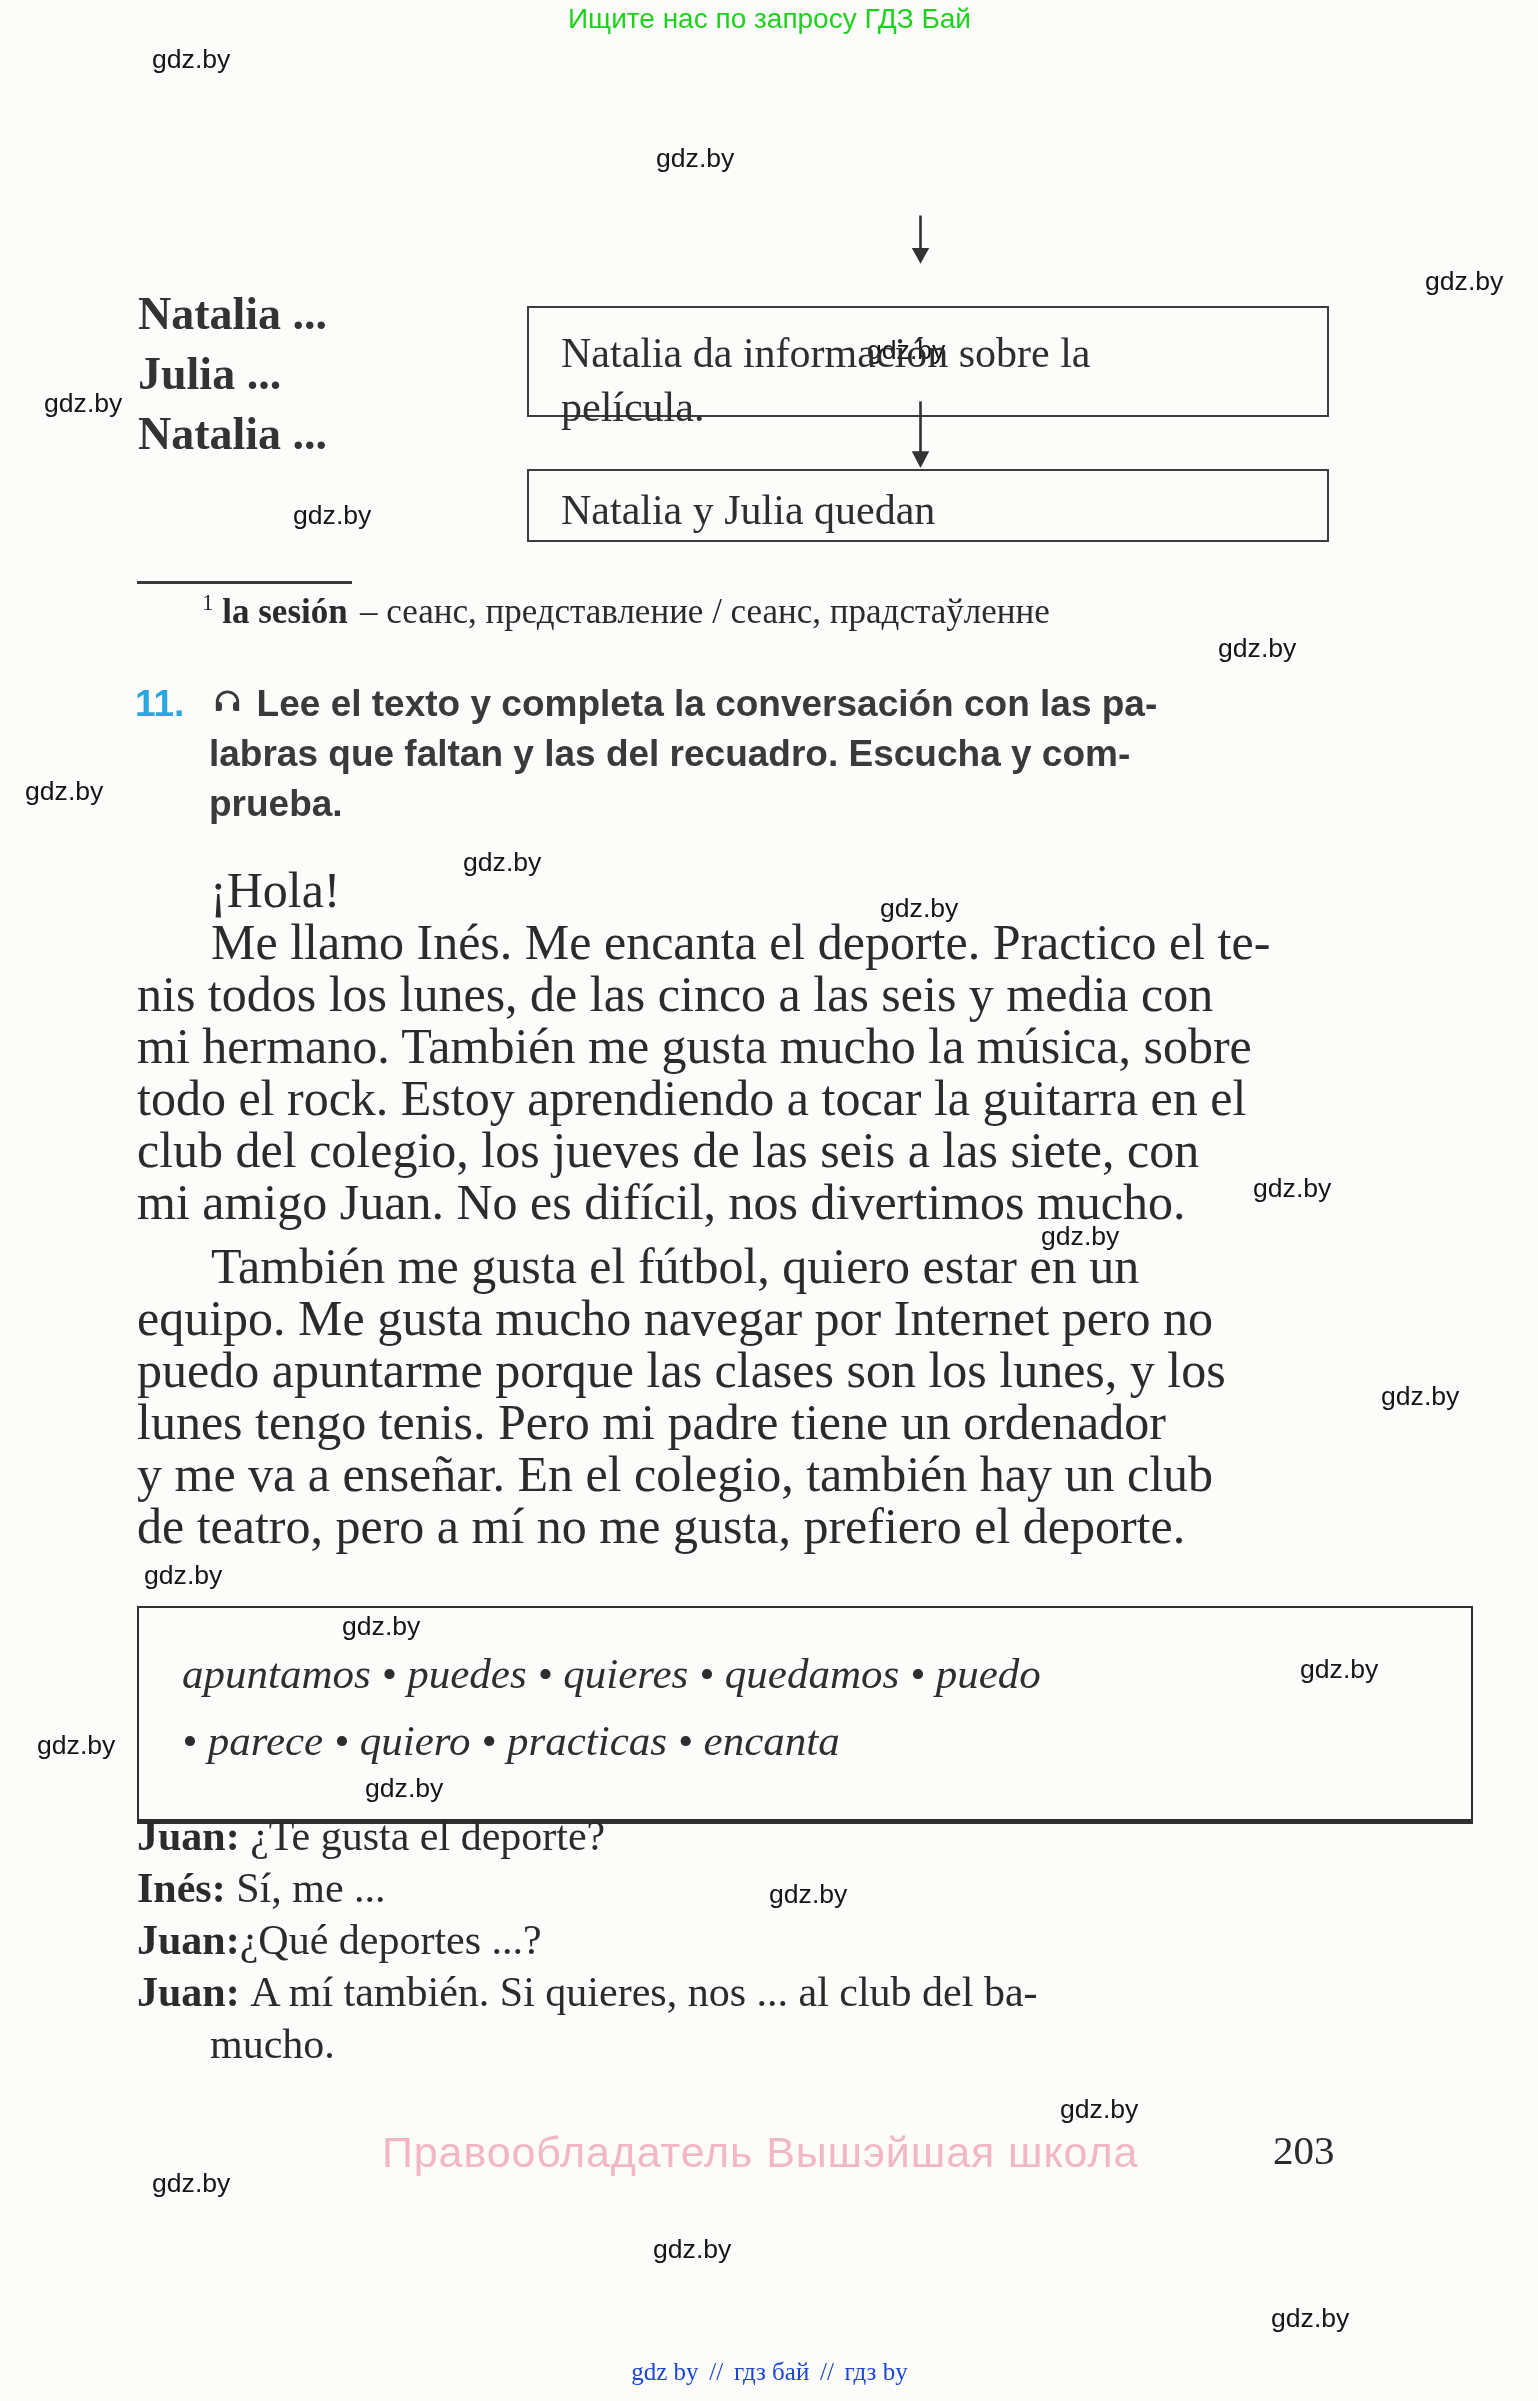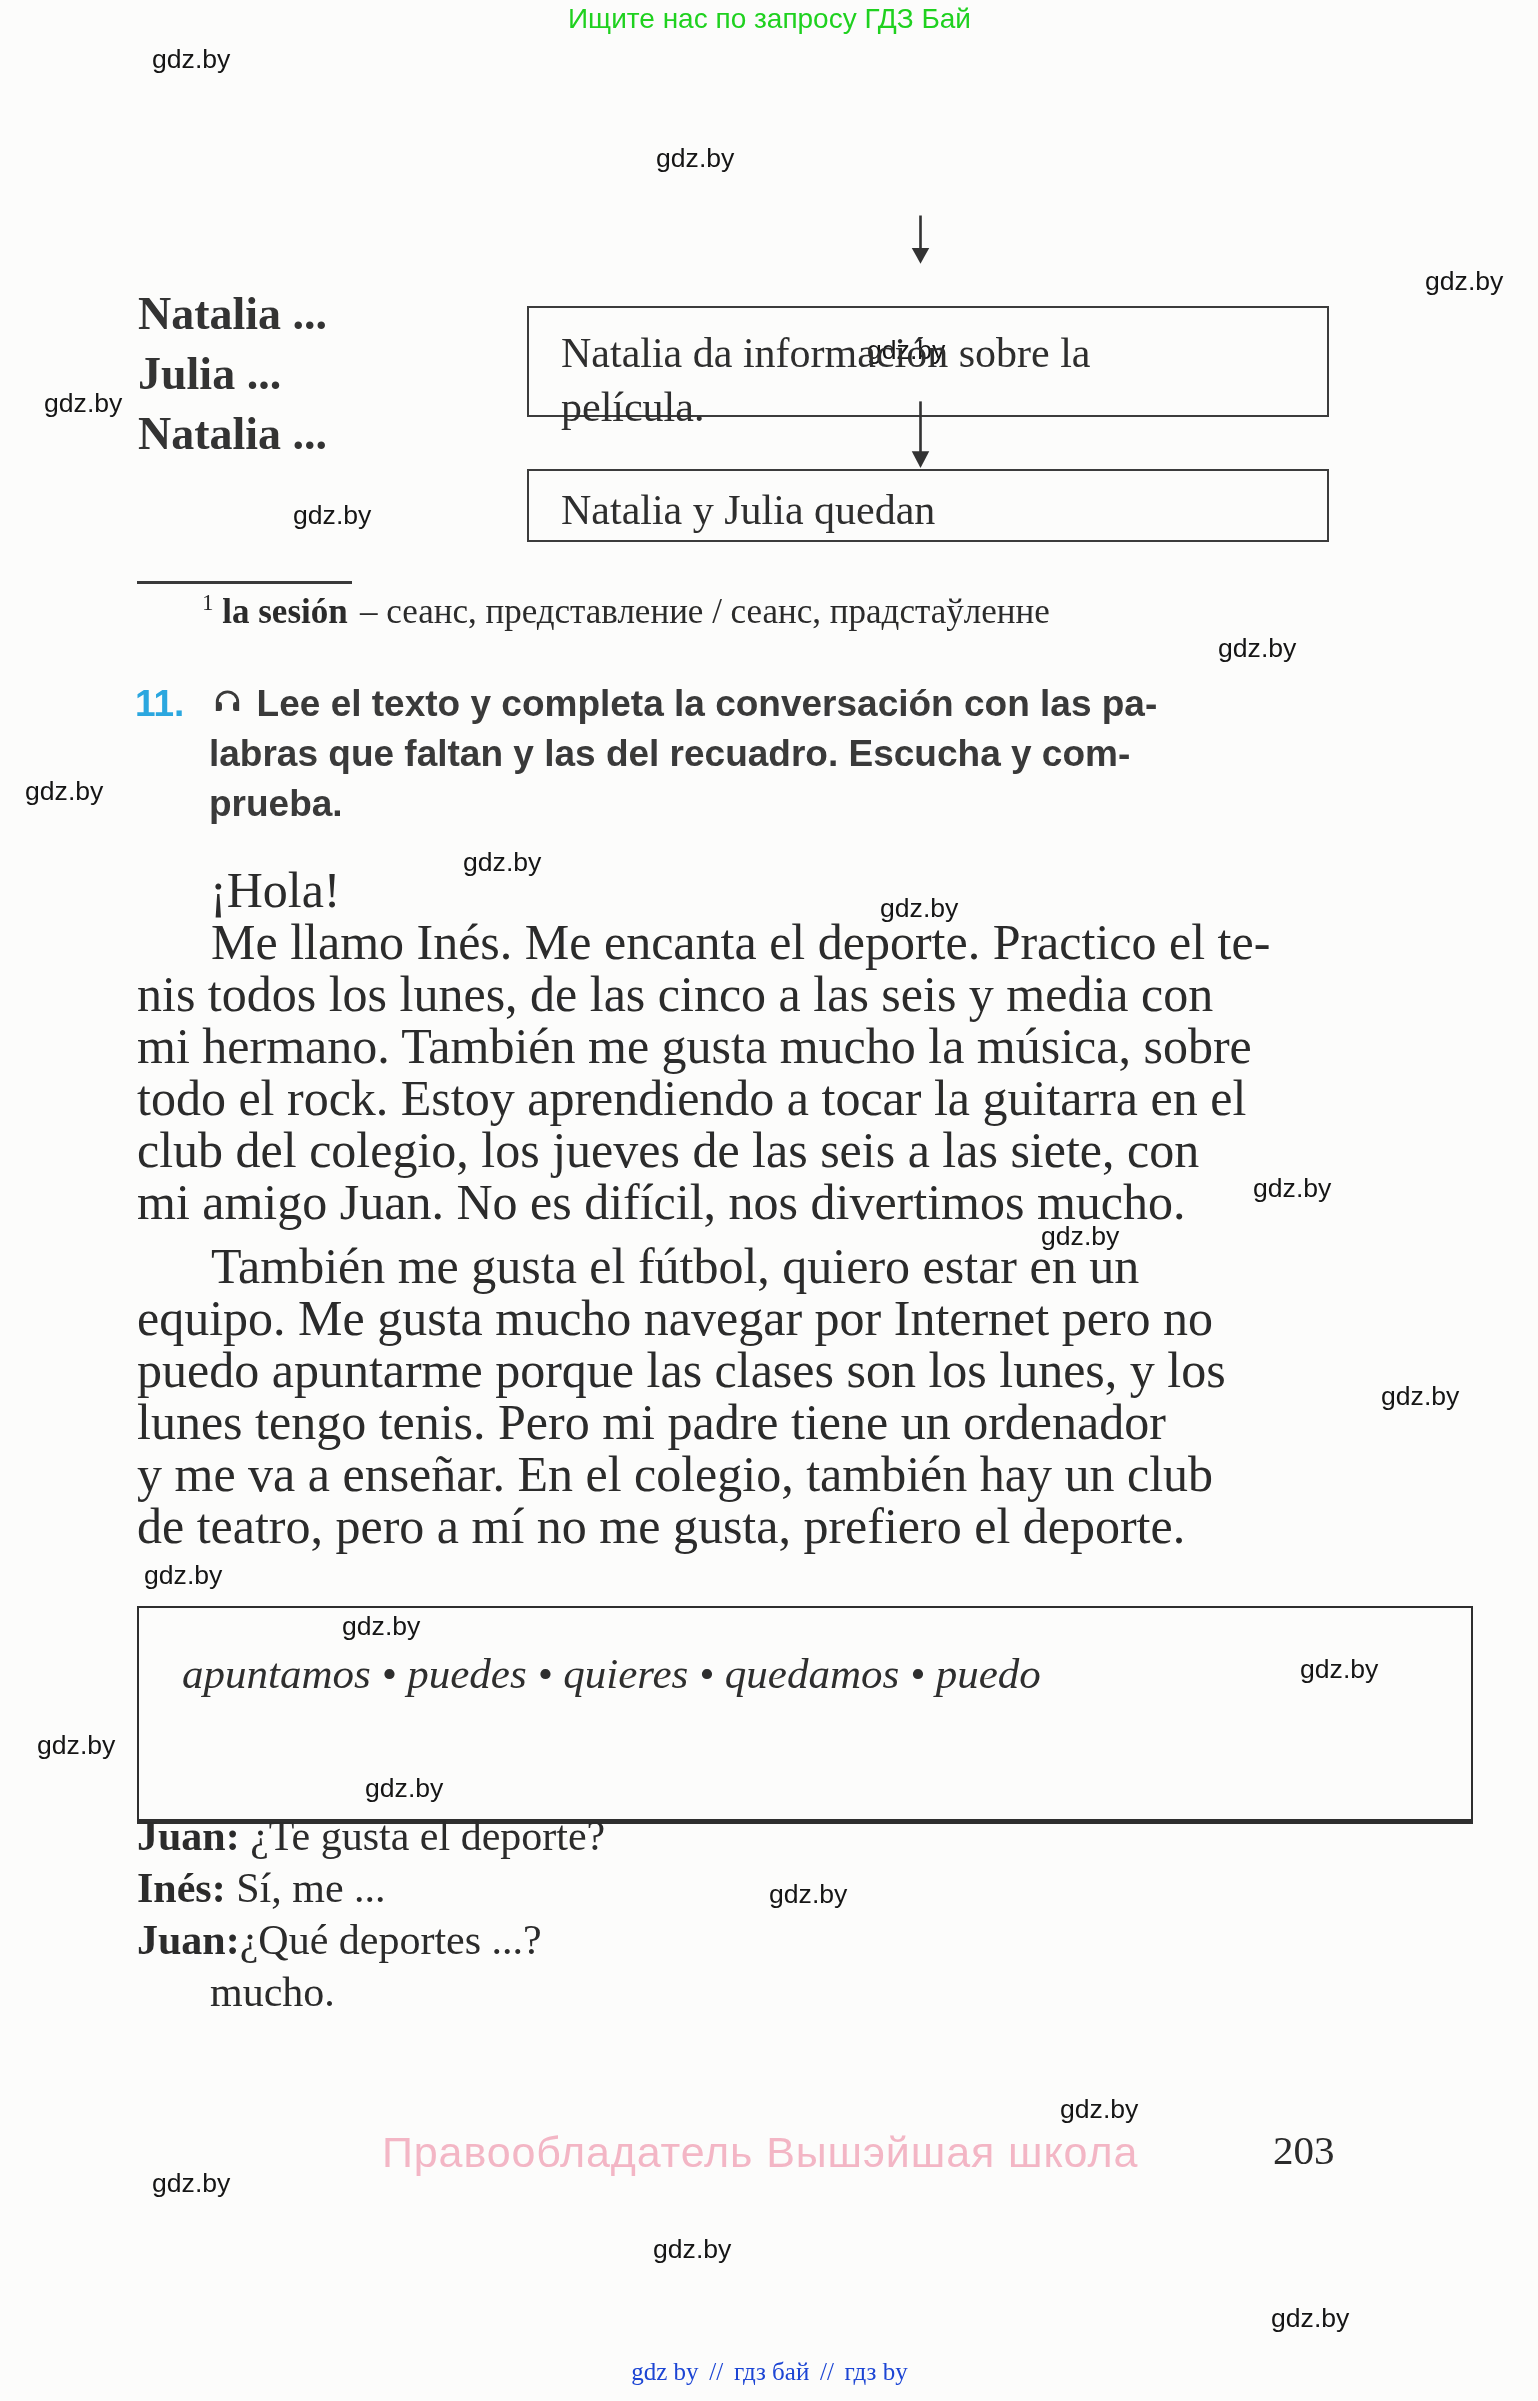--- a/index.html
+++ b/index.html
@@ -150,26 +150,28 @@
   <div class="rpara rpara2">También me gusta el fútbol, quiero estar en un
 equipo. Me gusta mucho navegar por Internet pero no
 puedo apuntarme porque las clases son los lunes, y los
 lunes tengo tenis. Pero mi padre tiene un ordenador
 y me va a enseñar. En el colegio, también hay un club
 de teatro, pero a mí no me gusta, prefiero el deporte.</div>
 </div>
 
 <div class="abs wordbox">
   <div>apuntamos • puedes • quieres • quedamos • puedo</div>
+  <div>• parece • quiero • practicas • encanta</div>
 </div>
 
 <div class="abs dialogue">
   <div><b class="spk">Juan: </b><span>¿Te gusta el deporte?</span></div>
   <div><b class="spk">Inés: </b><span>Sí, me ...</span></div>
   <div><b class="spk">Juan:</b><span>¿Qué deportes ...?</span></div>
+  <div><b class="spk">Juan: </b><span>A mí también. Si quieres, nos ... al club del ba-</span></div>
   <div class="dlg-indent"><span>mucho.</span></div>
 </div>
 
 <div class="abs copyright">Правообладатель Вышэйшая школа</div>
 <div class="abs pagenum">203</div>
 
 <div class="abs bluefooter">
   <a>gdz by</a><span class="sep">//</span><a>гдз бай</a><span class="sep">//</span><a>гдз by</a>
 </div>
 

